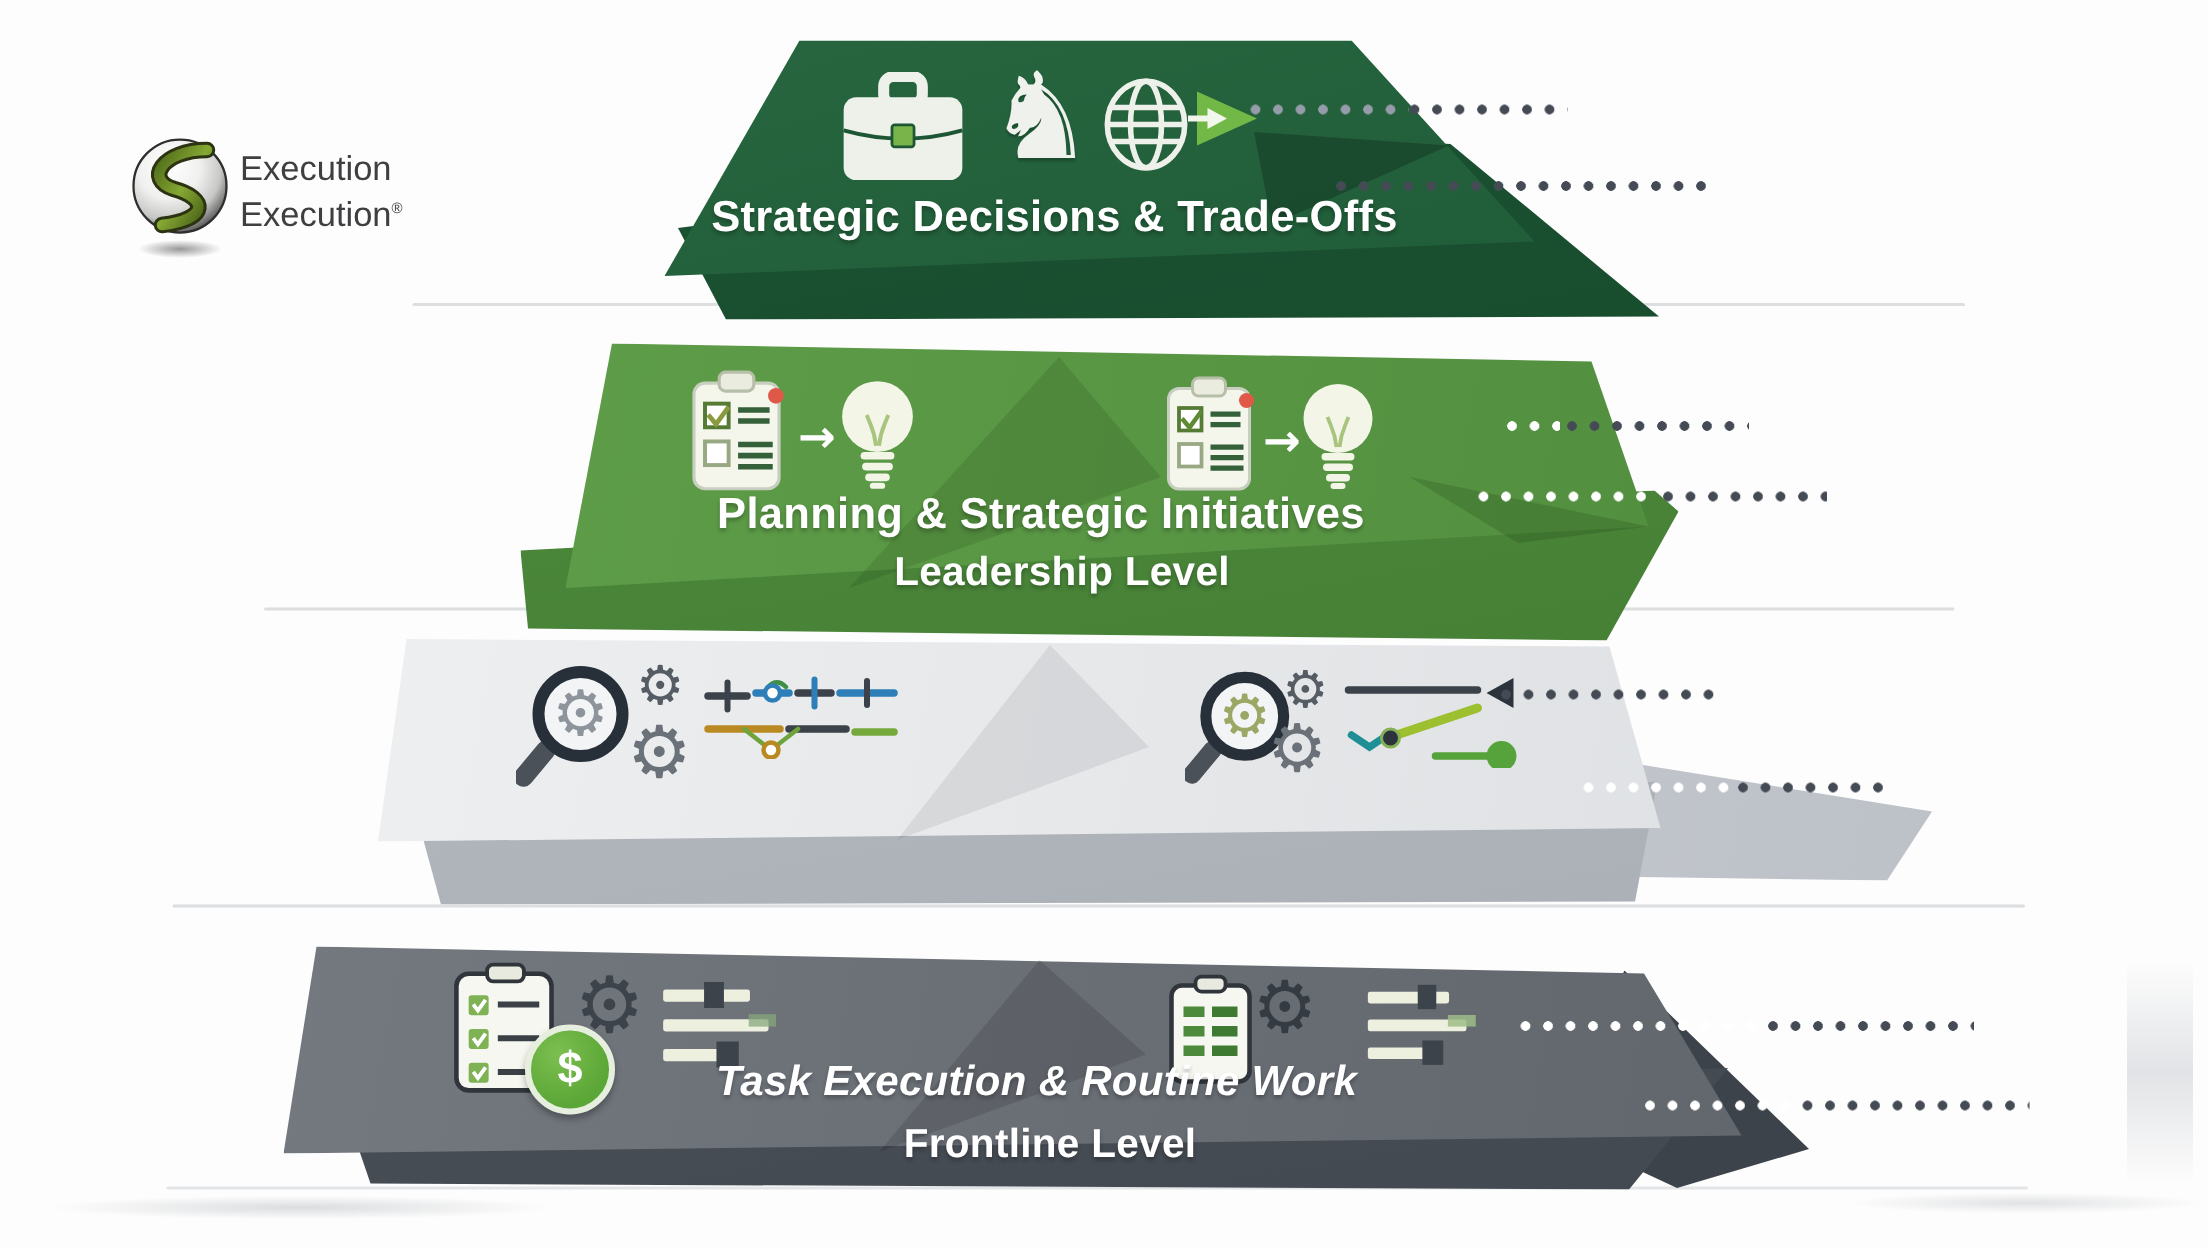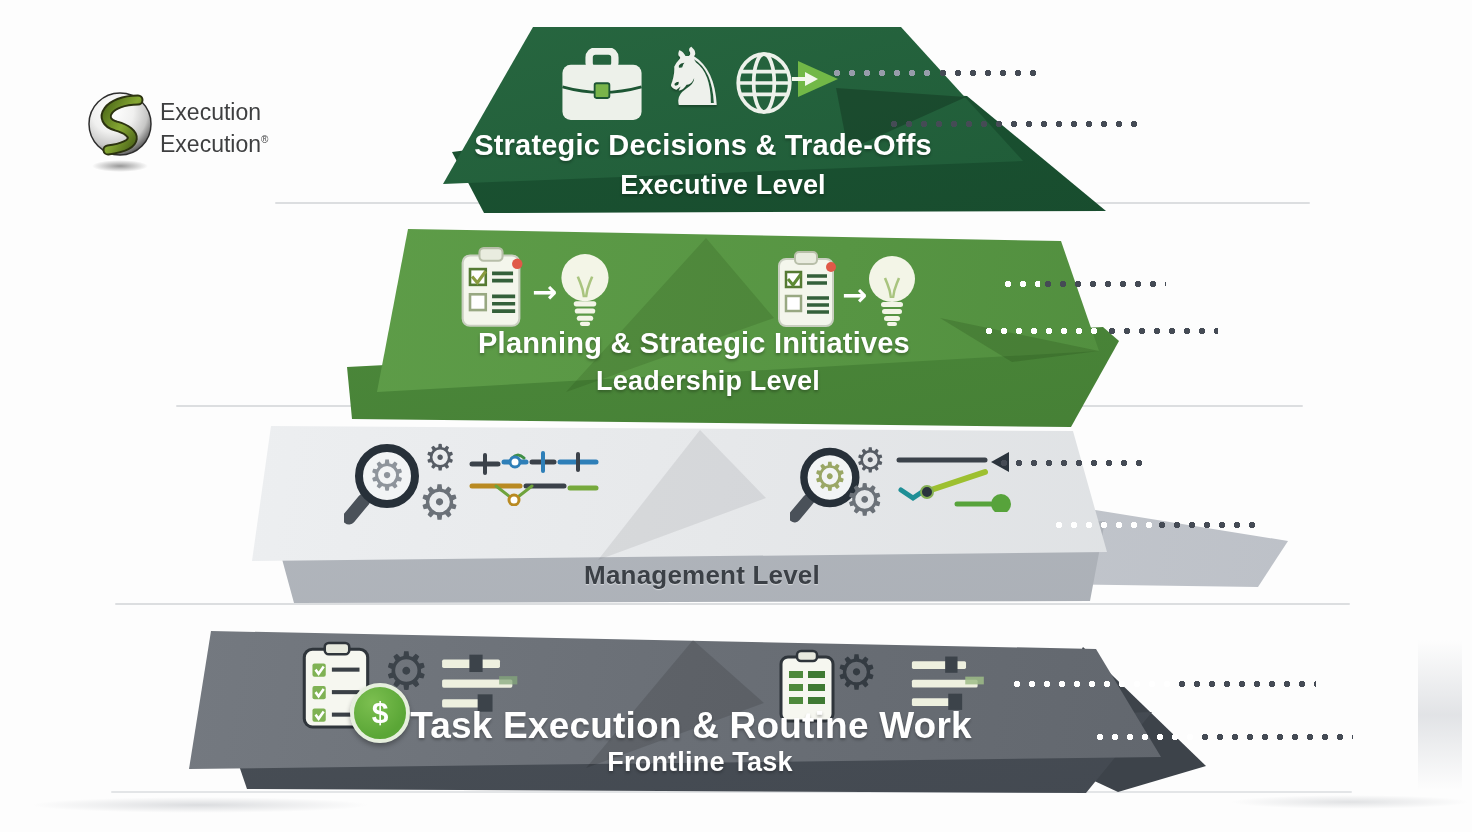--- a/index.html
+++ b/index.html
@@ -66,21 +66,21 @@
   
   .ttl{position:absolute;text-align:center;font-weight:bold;letter-spacing:.2px;white-space:nowrap;}
   .ttl-light{color:#ffffff;text-shadow:0 2px 3px rgba(0,0,0,.28);text-align:center;}
   .ttl-dark{color:#3b4046;text-shadow:0 1px 1px rgba(255,255,255,.5);}
   #t1{left:403px;top:129px;width:600px;font-size:29px;}
   #b1{left:473px;top:170px;width:500px;font-size:27px;}
   #t2{left:384px;top:327px;width:620px;font-size:29px;}
   #b2{left:458px;top:366px;width:500px;font-size:27px;}
   #t3{left:387px;top:516px;width:620px;font-size:29px;}
   #b3{left:452px;top:560px;width:500px;font-size:26px;}
-  #t4{left:381px;top:705px;width:620px;font-size:37px;}
+  #t4{left:381px;top:705px;width:620px;font-size:28px;font-style:italic;}
   #b4{left:450px;top:747px;width:500px;font-size:27px;}
 
   
   .dots{position:absolute;height:8px;background-repeat:repeat-x;background-position:0 0;background-size:15px 8px;}
   .dots-dark{background-image:radial-gradient(circle at 4px 4px, #454b55 3px, transparent 3.4px);}
   .dots-mute{background-image:radial-gradient(circle at 4px 4px, #979caa 3px, transparent 3.4px);}
   .dots-white{background-image:radial-gradient(circle at 4px 4px, #ffffff 3px, transparent 3.4px);}
   #d1a-m{left:833px;top:69px;width:106px;}
   #d1a-d{left:939px;top:69px;width:106px;}
   #d1b-d{left:890px;top:120px;width:248px;}
@@ -153,21 +153,20 @@
       <path d="M9 21 H55 M6 32 H58 M9 43 H55"></path>
     </g>
   </svg>
   <svg class="icon" style="left:790px;top:58px;" width="52" height="42" viewBox="0 0 52 42">
     <polygon points="8,3 48,21 8,39" fill="#72b847"></polygon>
     <path d="M2 21 H16" stroke="#f2f7ec" stroke-width="4"></path>
     <polygon points="15,14 28,21 15,28" fill="#f2f7ec"></polygon>
   </svg>
 
   <div class="ttl ttl-light" id="t1">Strategic Decisions &amp; Trade-Offs</div>
-  <div class="ttl ttl-light" id="b1">Executive Level</div>
 
   <div class="shape" id="l2-back"></div>
   <div class="shape" id="l2-main"></div>
   <div class="shape" id="l2-fold"></div>
   <div class="shape" id="l2-fold2"></div>
 
   <svg class="icon" style="left:458px;top:246px;" width="66" height="84" viewBox="0 0 62 80">
     <rect x="4" y="9" width="54" height="67" rx="7" fill="#f4f6ec" stroke="#c9cfc0" stroke-width="2"></rect>
     <rect x="20" y="2" width="22" height="12" rx="4" fill="#e9ecdf" stroke="#b8bfa9" stroke-width="2"></rect>
     <rect x="11" y="22" width="15" height="15" fill="#ffffff" stroke="#557a33" stroke-width="2.5"></rect>
@@ -253,21 +252,20 @@
       <path d="M6 10 H92" stroke="#3b424a" stroke-width="5"></path>
       <polygon points="116,2 98,12 116,22" fill="#2b343d"></polygon>
       <path d="M8 40 L20 48 L32 40" stroke="#1f8f96" stroke-width="5"></path>
       <path d="M38 40 L92 22" stroke="#9dc030" stroke-width="6"></path>
       <circle cx="34" cy="42" r="6" fill="#2b343d" stroke="#86b055" stroke-width="2"></circle>
       <path d="M64 54 H98" stroke="#57a33b" stroke-width="5"></path>
       <circle cx="108" cy="54" r="10" fill="#57a33b"></circle>
     </g>
   </svg>
 
-  <div class="ttl ttl-dark" id="b3">Management Level</div>
 
   <div class="shape" id="l4-sliver"></div>
   <div class="shape" id="l4-back"></div>
   <div class="shape" id="l4-main"></div>
   <div class="shape" id="l4-fold"></div>
 
   <svg class="icon" style="left:300px;top:641px;" width="74" height="90" viewBox="0 0 72 88">
     <rect x="4" y="8" width="62" height="76" rx="8" fill="#f6f7f0" stroke="#2f353b" stroke-width="3"></rect>
     <rect x="24" y="2" width="24" height="11" rx="4" fill="#e8eadf" stroke="#2f353b" stroke-width="2.5"></rect>
     <rect x="12" y="22" width="13" height="13" rx="2" fill="#7fb254"></rect>
@@ -307,21 +305,21 @@
   <svg class="icon" style="left:900px;top:655px;" width="105" height="58" viewBox="0 0 115 75">
     <rect x="5" y="8" width="70" height="10" rx="2" fill="#eef0df"></rect>
     <rect x="48" y="2" width="16" height="21" fill="#3c434a"></rect>
     <rect x="5" y="32" width="85" height="10" rx="2" fill="#eef0df"></rect>
     <rect x="74" y="28" width="24" height="10" fill="#9ebc87" opacity="0.85"></rect>
     <rect x="5" y="56" width="55" height="10" rx="2" fill="#eef0df"></rect>
     <rect x="52" y="50" width="18" height="21" fill="#3c434a"></rect>
   </svg>
 
   <div class="ttl ttl-light" id="t4">Task Execution &amp; Routine Work</div>
-  <div class="ttl ttl-light" id="b4">Frontline Task</div>
+  <div class="ttl ttl-light" id="b4">Frontline Level</div>
 
   <div class="dots dots-mute" id="d1a-m"></div>
   <div class="dots dots-dark" id="d1a-d"></div>
   <div class="dots dots-dark" id="d1b-d"></div>
   <div class="dots dots-white" id="d2a-w"></div>
   <div class="dots dots-dark" id="d2a-d"></div>
   <div class="dots dots-white" id="d2b-w"></div>
   <div class="dots dots-dark" id="d2b-d"></div>
   <div class="dots dots-dark" id="d3a-d"></div>
   <div class="dots dots-white" id="d3b-w"></div>

